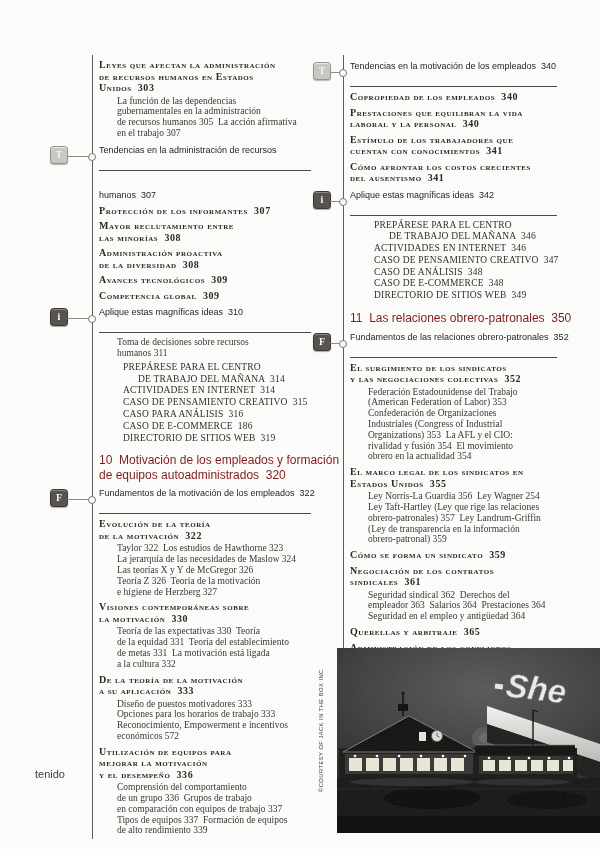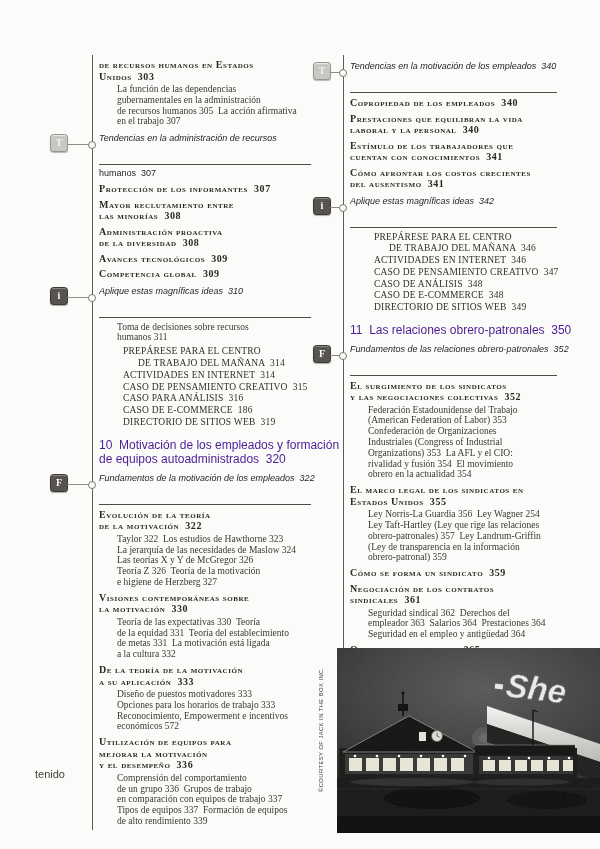--- a/index.html
+++ b/index.html
@@ -16,25 +16,25 @@
   
   .sc{font:600 10px/11.5px "Liberation Serif",serif;font-variant:small-caps;
       letter-spacing:.55px;color:#2c2823;margin:4px 0 2px;}
   
   .sub{font:9.5px/10.8px "Liberation Serif",serif;color:#3b3733;padding-left:18px;margin:1px 0 3px;}
   
   .case{font:9.5px/11.8px "Liberation Serif",serif;color:#332f2a;letter-spacing:.2px;
         padding-left:20px;margin:3px 4px 4px;}
   .case .x1{padding-left:15px;}
   
-  .chapter{font:12px/14.5px "Liberation Sans",sans-serif;color:#4c1d95;margin:9px 0 2px;}
+  .chapter{font:12px/14.5px "Liberation Sans",sans-serif;color:#7f1d1d;margin:9px 0 2px;}
   
   .feature{font:9px/12px "Liberation Sans",sans-serif;color:#211f1d;margin:5px 0 4px;}
-  .f-line1{border-bottom:1px solid #4d4b48;padding-bottom:20px;margin-bottom:1px;white-space:pre;font-style:italic;}
-  .f-line2{white-space:pre;padding-top:1px;}
+  .f-line1{border-bottom:1px solid #4d4b48;padding-bottom:14px;margin-bottom:1px;white-space:pre;}
+  .f-line2{white-space:pre;padding-top:17px;}
 
   .icon-box{position:absolute;top:2px;width:16px;height:16px;border-radius:3.5px;
             font:bold 10px/16px "Liberation Serif",serif;text-align:center;}
   .icon-light{background:#c7c7c4;border:1px solid #939390;color:#f2f2ef;
               box-shadow:inset 0 1px 1px rgba(255,255,255,.65),0 1px 1px rgba(0,0,0,.28);}
   .icon-dark{background:#575350;border:1px solid #3a3733;color:#fcfcfa;
              box-shadow:inset 0 1px 0 rgba(255,255,255,.3),0 1px 1px rgba(0,0,0,.32);}
   .connector{position:absolute;top:12px;height:1px;background:#8d8b88;}
   .node-circle{position:absolute;top:9px;left:-11px;width:6px;height:6px;border:1px solid #7a7874;
                border-radius:50%;background:#fbfbfa;}
@@ -50,20 +50,21 @@
   .footer{position:absolute;left:35px;top:768px;font:11px/13px "Liberation Sans",sans-serif;
           color:#413f3c;}
 </style>
 </head>
 <body>
 
 <div id="page">
 
   <div id="col-left" class="col col-left">
       <div class="entry sc">
+        <div class="line">Leyes que afectan la administración</div>
         <div class="line">de recursos humanos en Estados</div>
         <div class="line">Unidos  303</div>
       </div>
       <div class="entry sub">
         <div class="line">La función de las dependencias</div>
         <div class="line">gubernamentales en la administración</div>
         <div class="line">de recursos humanos 305  La acción afirmativa</div>
         <div class="line">en el trabajo 307</div>
       </div>
       <div class="entry feature">

